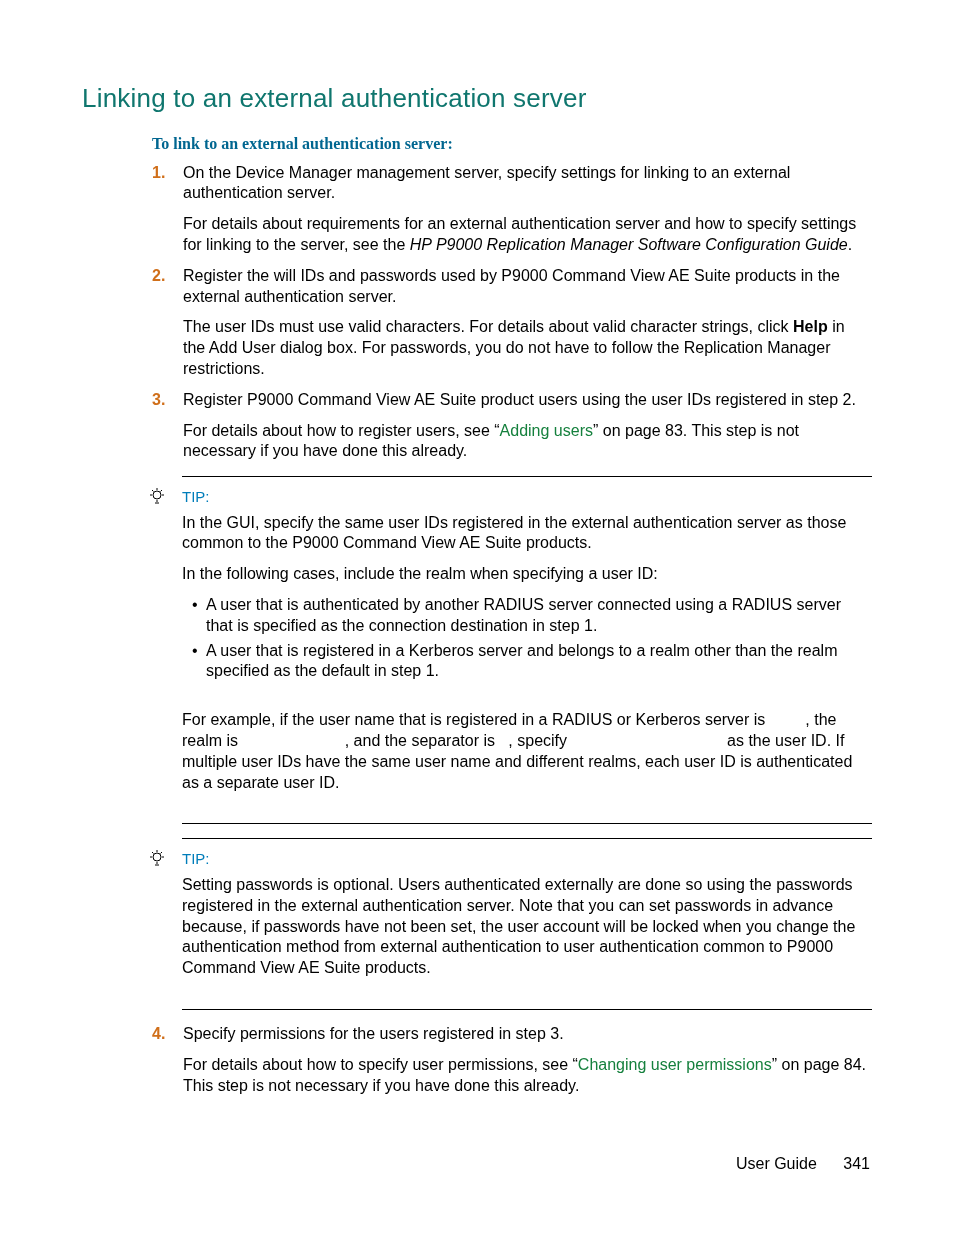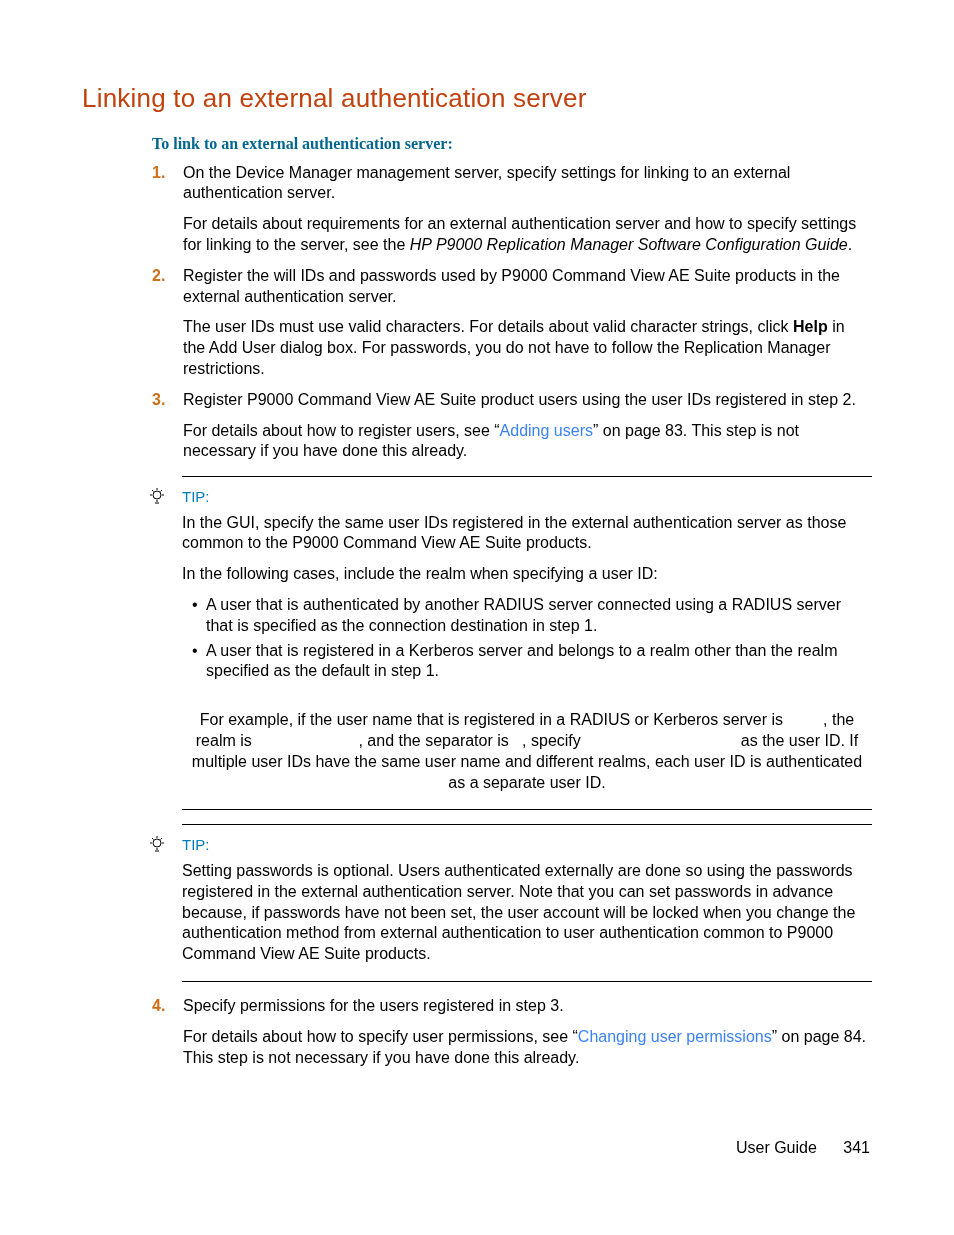--- a/index.html
+++ b/index.html
@@ -15,21 +15,21 @@
     position: relative;
     background: #fff;
     line-height: 1.3;
   }
   .page {
     padding: 82px 84px 0 82px;
   }
   h1.section-title {
     font-weight: 300;
     font-size: 26px;
-    color: #c2410c;
+    color: #0f766e;
     margin: 0 0 18px 0;
     letter-spacing: 0.2px;
   }
   .subheading {
     font-weight: bold;
     color: #006690;
     margin: 0 0 8px 70px;
     font-size: 16px;
     font-family: Liberation Serif, serif;
   }
@@ -48,31 +48,31 @@
     left: 0;
     top: 0;
     font-weight: bold;
     color: #d06f1a;
   }
   ol.steps p {
     margin: 0 0 10px 0;
   }
   .italic { font-style: italic; }
   .bold { font-weight: bold; }
-  .link { color: #3b82f6; }
+  .link { color: #15803d; }
   .tip-box {
     margin: 14px 0 14px 100px;
     padding: 10px 0 0 0;
     border-top: 1px solid #000;
     width: 690px;
     position: relative;
   }
   .tip-box.closed {
     border-bottom: 1px solid #000;
-    padding-bottom: 6px;
+    padding-bottom: 20px;
   }
   .tip-icon {
     position: absolute;
     left: -34px;
     top: 10px;
   }
   .tip-label {
     color: #007dba;
     font-weight: normal;
     font-size: 15px;
@@ -88,21 +88,21 @@
     position: relative;
     list-style: none;
   }
   .tip-box ul li::before {
     content: "•";
     position: absolute;
     left: -14px;
   }
   .footer {
     position: absolute;
-    bottom: 76px;
+    bottom: 60px;
     right: 84px;
     font-size: 16px;
   }
   .footer .pnum { margin-left: 22px; }
 </style>
 </head>
 <body>
 
 <div class="page">
   <h1 class="section-title">Linking to an external authentication server</h1>
@@ -141,21 +141,21 @@
           </g>
         </svg>
     </span>
     <div class="tip-label">TIP:</div>
     <p>In the GUI, specify the same user IDs registered in the external authentication server as those common to the P9000 Command View AE Suite products.</p>
     <p>In the following cases, include the realm when specifying a user ID:</p>
     <ul>
       <li>A user that is authenticated by another RADIUS server connected using a RADIUS server that is specified as the connection destination in step 1.</li>
       <li>A user that is registered in a Kerberos server and belongs to a realm other than the realm specified as the default in step 1.</li>
     </ul>
-    <p style="white-space: pre-wrap; text-align: center;">For example, if the user name that is registered in a RADIUS or Kerberos server is         , the realm is                        , and the separator is   , specify                                    as the user ID. If multiple user IDs have the same user name and different realms, each user ID is authenticated as a separate user ID.</p>
+    <p style="white-space: pre-wrap;">For example, if the user name that is registered in a RADIUS or Kerberos server is         , the realm is                        , and the separator is   , specify                                    as the user ID. If multiple user IDs have the same user name and different realms, each user ID is authenticated as a separate user ID.</p>
   </div>
 
   <div class="tip-box closed">
     <span class="tip-icon">
       <svg width="18" height="18" viewBox="0 0 18 18">
           <g stroke="#000" stroke-width="1" fill="none">
             <circle cx="9" cy="8" r="4"></circle>
             <line x1="9" y1="1" x2="9" y2="3"></line>
             <line x1="9" y1="13" x2="9" y2="15"></line>
             <line x1="2" y1="8" x2="4" y2="8"></line>

